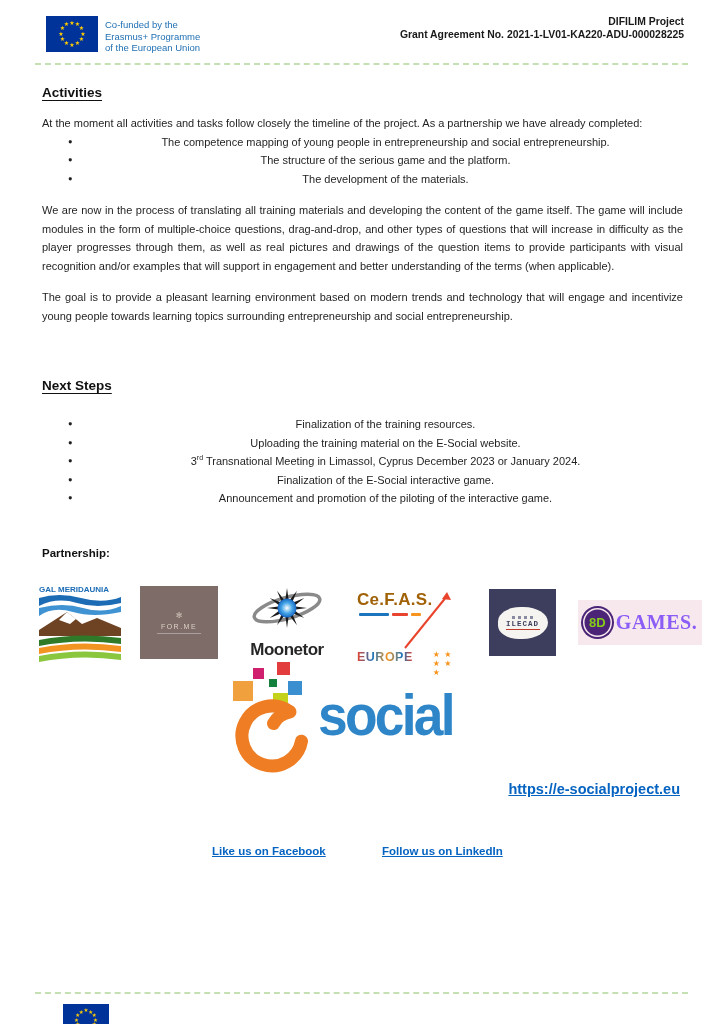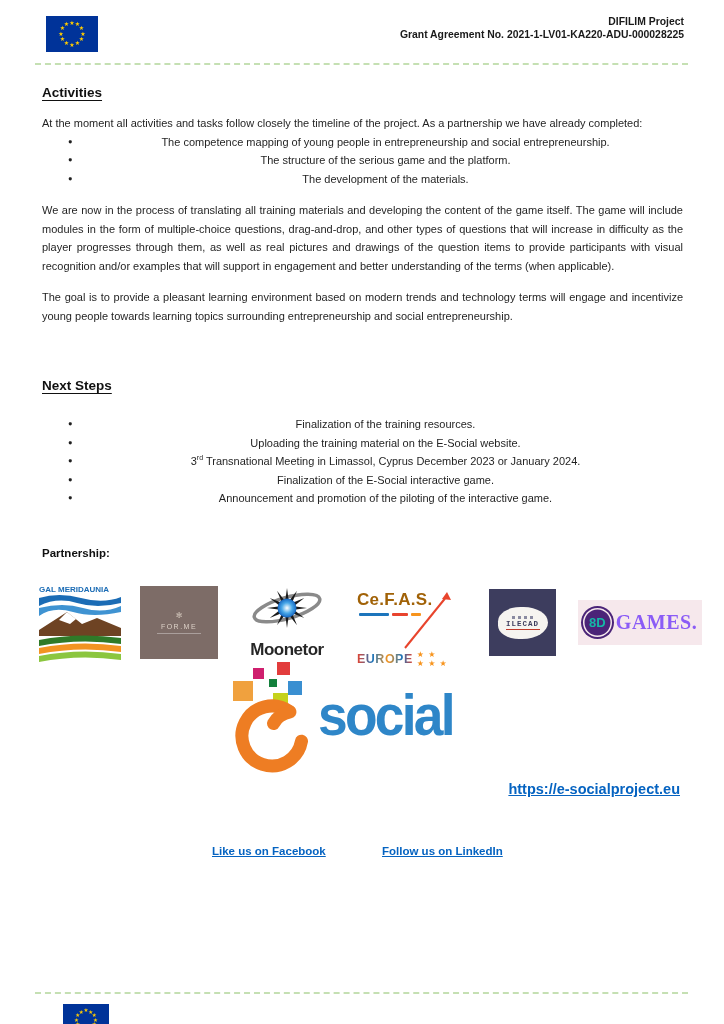--- a/index.html
+++ b/index.html
@@ -37,38 +37,38 @@
   .logo-forme { left:140px; top:586px; width:78px; height:73px; background:#7d6c67;
                 display:flex; flex-direction:column; align-items:center; justify-content:center; gap:3px; }
   .forme-text { color:#ddd2c8; font-size:7px; letter-spacing:1.5px; }
   .forme-orn  { color:#cfc3b8; font-size:8px; line-height:8px; }
   .forme-line { width:44px; border-top:1px solid rgba(255,255,255,.35); }
   .logo-moonetor { left:235px; top:582px; }
   .logo-cefas { left:357px; top:590px; width:100px; height:66px; }
   .cefas-title { color:#a16207; font-size:17px; font-weight:800; letter-spacing:.3px; }
   .cefas-micro { display:flex; gap:3px; margin:3px 0 3px 2px; }
   .cefas-micro i { display:block; height:3px; border-radius:1px; }
-  .cefas-row { display:flex; align-items:center; gap:4px;margin-top:34px; }
+  .cefas-row { display:flex; gap:20px;margin-top:34px; }
   .cefas-europe { font-weight:800; font-size:12.5px; letter-spacing:.5px;
       background:linear-gradient(90deg,#e8432e 0%,#1c75bc 28%,#f7941d 55%,#1c75bc 80%,#e8432e 100%);
       -webkit-background-clip:text; background-clip:text; color:transparent; }
   .cefas-stars { color:#f7941d; font-size:8px; letter-spacing:1px; }
   .cefas-arrow { position:absolute; inset:0; pointer-events:none; }
   .logo-ilecad { left:489px; top:589px; width:67px; height:67px; background:#3d3d5e;
                  display:flex; align-items:center; justify-content:center; }
   .ilecad-oval { width:50px; height:32px; background:#f6f4f0; border-radius:48% 52% 55% 45%;
                  display:flex; flex-direction:column; align-items:center; justify-content:center; gap:1px; }
   .ilecad-icons { display:flex; gap:3px; }
   .ilecad-icons i { display:block; width:3px; height:3px; background:#8a8aa0; }
   .ilecad-text { font-family:"Liberation Mono", monospace; font-size:7.5px; font-weight:bold;
                  letter-spacing:1px; color:#3d3d5e; }
   .ilecad-redline { width:34px; border-top:1.5px solid #c0392b; }
   .logo-8d { left:578px; top:600px; width:124px; height:45px; background:#f6e8ec;
              display:flex; align-items:center; justify-content:center; gap:4px; }
-  .g8-badge { width:29px; height:29px; border-radius:50%; background:#4b2478; color:#14b8a6;
+  .g8-badge { width:29px; height:29px; border-radius:50%; background:#4b2478; color:#84cc16;
               font-size:13px; font-weight:800; display:flex; align-items:center; justify-content:center;
               box-shadow:0 0 0 2px #4b2478, inset 0 0 0 1.5px #f6e8ec; }
   .g8-text { font-family:"Liberation Serif", serif; font-size:20px; font-weight:900;
              color:#8b5cf6; letter-spacing:.5px; }
   
   .esocial { position:absolute; left:232px; top:660px; width:240px; height:118px; }
   .esocial .sq { position:absolute; display:block; }
   .sq1 { left:1px;  top:21px; width:20px; height:20px; background:#f0a13e; }
   .sq2 { left:21px; top:8px;  width:11px; height:11px; background:#cf1f6e; }
   .sq3 { left:45px; top:2px;  width:13px; height:13px; background:#e23c3c; }
@@ -103,41 +103,46 @@
           <text x="35.5" y="25.4">★</text>
           <text x="31.5" y="29.4">★</text>
         <text x="26" y="30.9">★</text>
           <text x="20.5" y="29.4">★</text>
           <text x="16.5" y="25.4">★</text>
         <text x="15" y="19.9">★</text>
           <text x="16.5" y="14.4">★</text>
           <text x="20.5" y="10.4">★</text>
       </g>
     </svg>
+    <div class="eu-lines">
+      <div>Co-funded by the</div>
+      <div>Erasmus+ Programme</div>
+      <div>of the European Union</div>
+    </div>
   </div>
 
   <div class="hdr-right">
     <div>DIFILIM Project</div>
     <div>Grant Agreement No. 2021-1-LV01-KA220-ADU-000028225</div>
   </div>
 
   <div class="sep sep-top"></div>
 
   <h2 class="h-underline" style="top:85px;text-decoration:underline;">Activities</h2>
 
   <div class="maintext">
     <p>At the moment all activities and tasks follow closely the timeline of the project. As a partnership we have already completed:</p>
     <ul class="blist">
 
     <li>The competence mapping of young people in entrepreneurship and social entrepreneurship.</li>
         <li>The structure of the serious game and the platform.</li>
         <li>The development of the materials.</li>
       </ul>
     <p class="gap">We are now in the process of translating all training materials and developing the content of the game itself. The game will include modules in the form of multiple-choice questions, drag-and-drop, and other types of questions that will increase in difficulty as the player progresses through them, as well as real pictures and drawings of the question items to provide participants with visual recognition and/or examples that will support in engagement and better understanding of the terms (when applicable).</p>
-    <p class="gap">The goal is to provide a pleasant learning environment based on modern trends and technology terms will engage and incentivize young people towards learning topics surrounding entrepreneurship and social entrepreneurship.</p>
+    <p class="gap">The goal is to provide a pleasant learning environment based on modern trends and technology that will engage and incentivize young people towards learning topics surrounding entrepreneurship and social entrepreneurship.</p>
   </div>
 
   <h2 class="h-underline" style="top:378px;">Next Steps</h2>
 
   <ul class="blist ns-list">
 
       <li><span>Finalization of the training resources.</span><sup></sup><span></span></li>
 
       <li><span>Uploading the training material on the E-Social website.</span><sup></sup><span></span></li>
 

